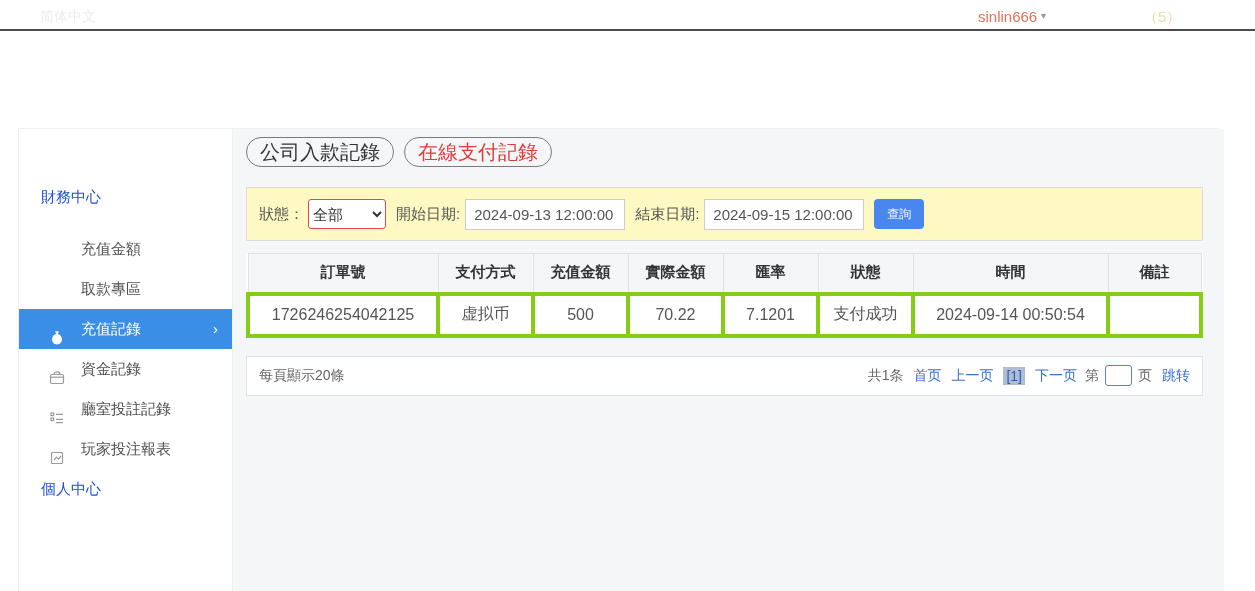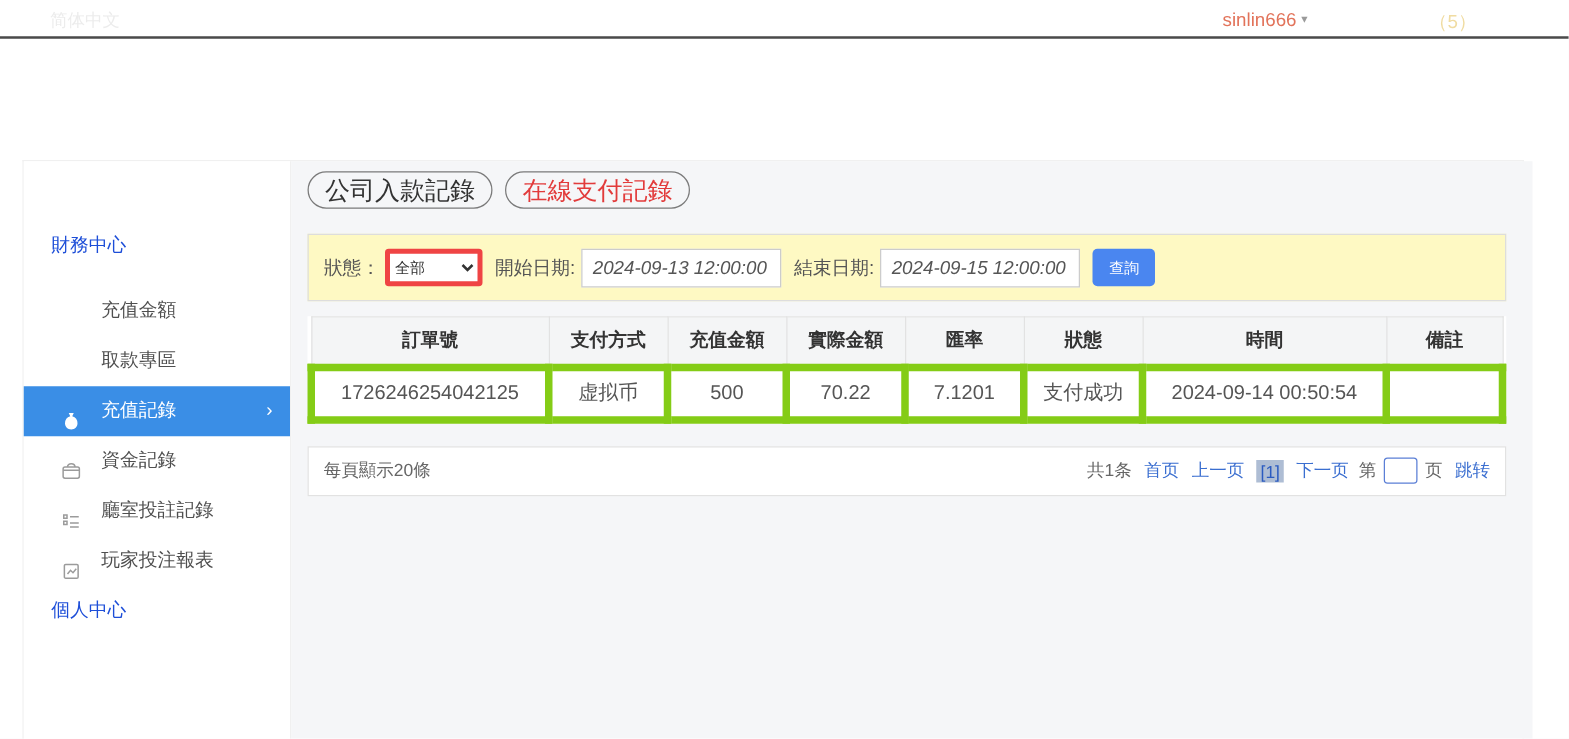--- a/index.html
+++ b/index.html
@@ -26,27 +26,27 @@
   .side-item.active .chev { position:absolute; right:14px; top:0; color:#fff; font-size:15px; }
 
   
   .content { flex:1; background:#f5f6f8; padding:8px 21px 0 13px; }
   .tabs { display:flex; gap:10px; height:30px; }
   .tab-pill { display:inline-flex; align-items:center; height:30px; padding:0 13px; border:1px solid #7a7a7a; border-radius:16px; background:transparent; font-size:20px; color:#333; cursor:pointer; font-family:inherit; }
   .tab-pill.active { color:#e23b3b; }
 
   .filter-box { margin-top:20px; height:54px; background:#fef9c3; border:1px solid #ddd; display:flex; align-items:center; padding:0 12px; }
   .filter-box .lbl { font-size:15px; color:#555; }
-  .status-select { height:30px; width:78px; margin:0 10px 0 4px; border:4px solid #ef4444; border-radius:3px; font-size:12px; color:#333; font-family:inherit; background:#fff; }
-  .date-input { height:31px; width:160px; margin:0 10px 0 5px; border:1px solid #ccc; font-size:15px; color:#555; padding:0 8px; font-family:inherit;font-style:italic; }
+  .status-select { height:30px; width:78px; margin:0 10px 0 4px; border:1px solid #ef4444; border-radius:3px; font-size:15px; color:#333; font-family:inherit; background:#fff; }
+  .date-input { height:31px; width:160px; margin:0 10px 0 5px; border:1px solid #ccc; font-size:15px; color:#555; padding:0 8px; font-family:inherit; }
   .search-btn { height:30px; padding:0 13px; background:#4a86f0; color:#fff; border:none; border-radius:4px; font-size:12px; cursor:pointer; font-family:inherit; }
 
   table.records { margin-top:12px; width:100%; border-collapse:collapse; background:#fff; table-layout:fixed; }
   table.records th { height:40px; background:#f4f5f6; border:1px solid #e2e2e2; font-size:15px; font-weight:bold; color:#333; text-align:center;margin-left:44px; }
-  table.records td { height:42px; background:#fff; border:6px solid #84cc16; font-size:16px; color:#555; text-align:center; }
+  table.records td { height:42px; background:#fff; border:4px solid #84cc16; font-size:16px; color:#555; text-align:center; }
 
   .pager { margin-top:18px; height:40px; background:#fff; border:1px solid #e2e2e2; display:flex; align-items:center; padding:0 12px; font-size:14px; color:#666; }
   .pager .spacer { flex:1; }
   .pager .plain { margin-left:8px; color:#666; }
   .pager a.plink { margin-left:10px; color:#3a6ed0; text-decoration:none; cursor:pointer; }
   .pager .current { margin-left:10px; background:#aebdd4; color:#2b5bc0; padding:1px 3px; cursor:pointer; }
   .jump-input { width:27px; height:21px; margin-left:6px; border:1px solid #5b7fd6; border-radius:3px; font-size:13px; text-align:center; font-family:inherit; }
   .jump-suffix { margin-left:6px; color:#666; }
 </style>
 </head>

